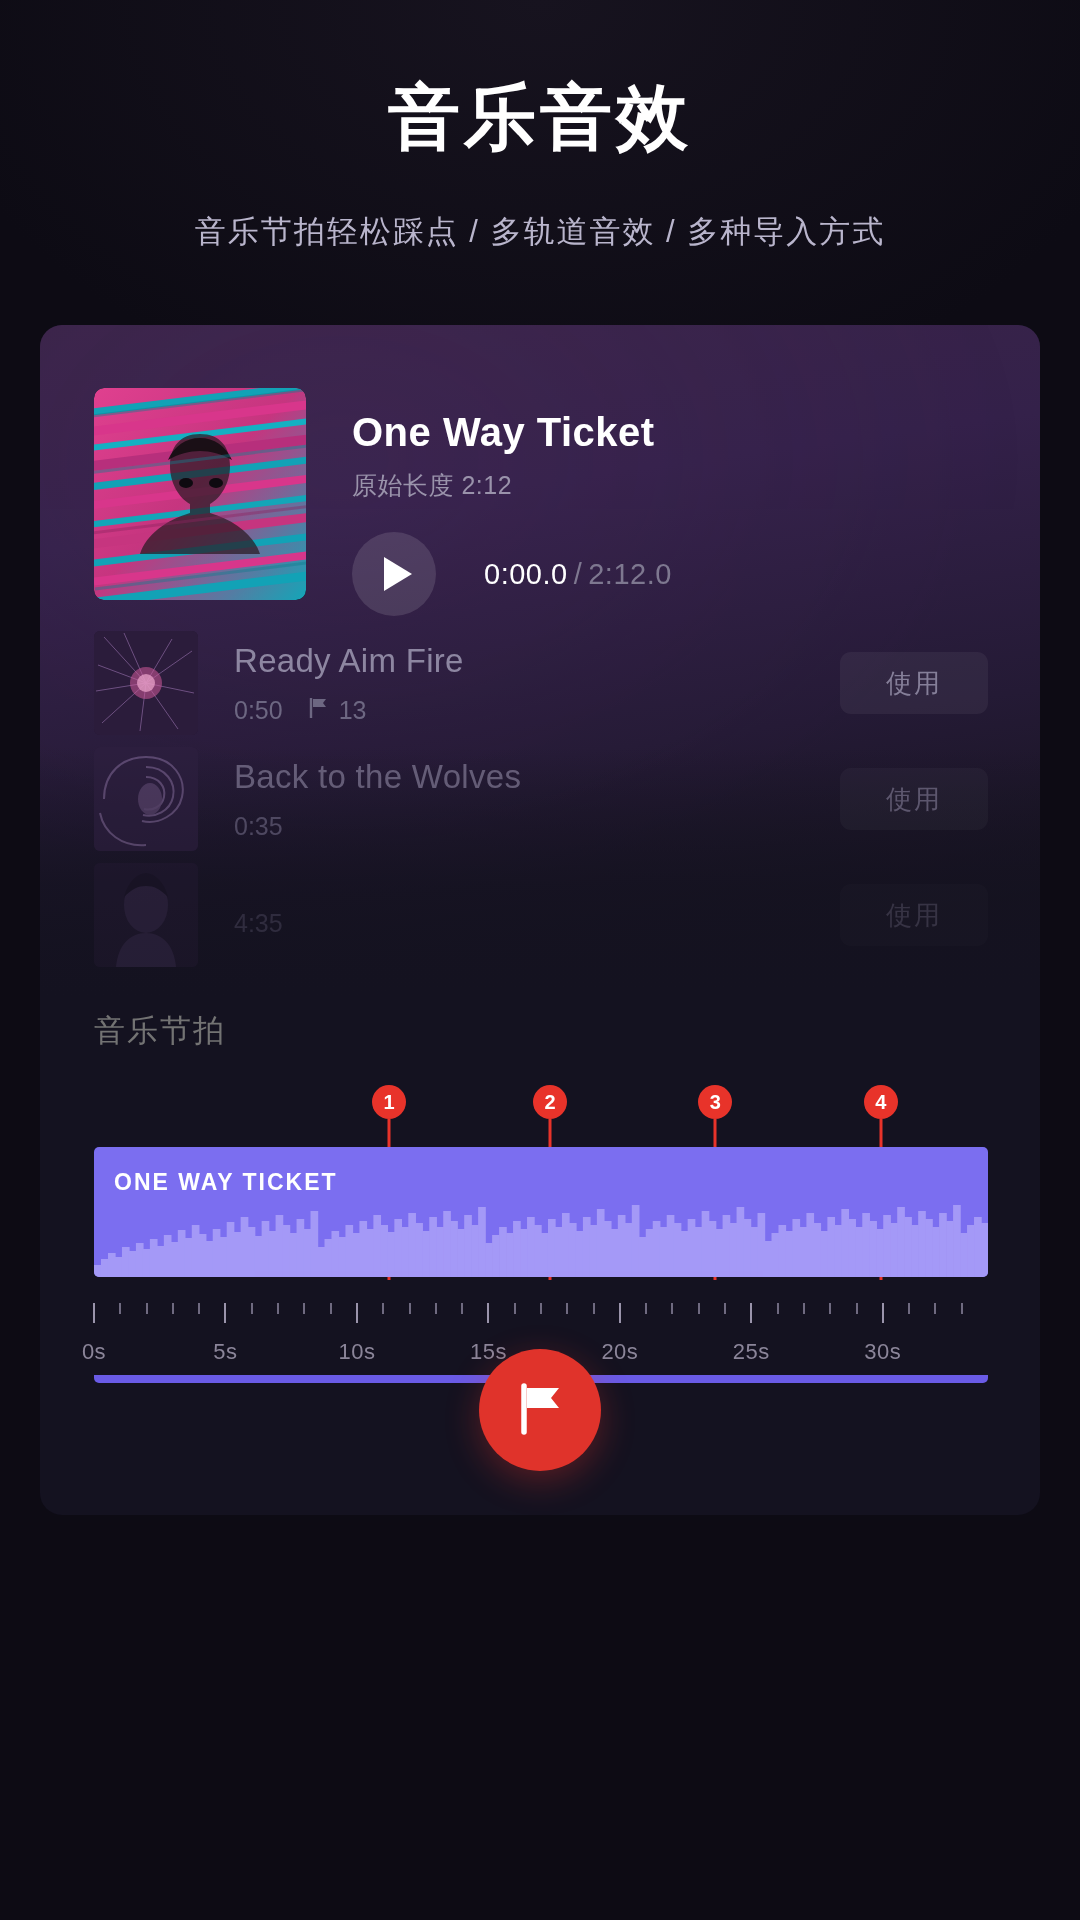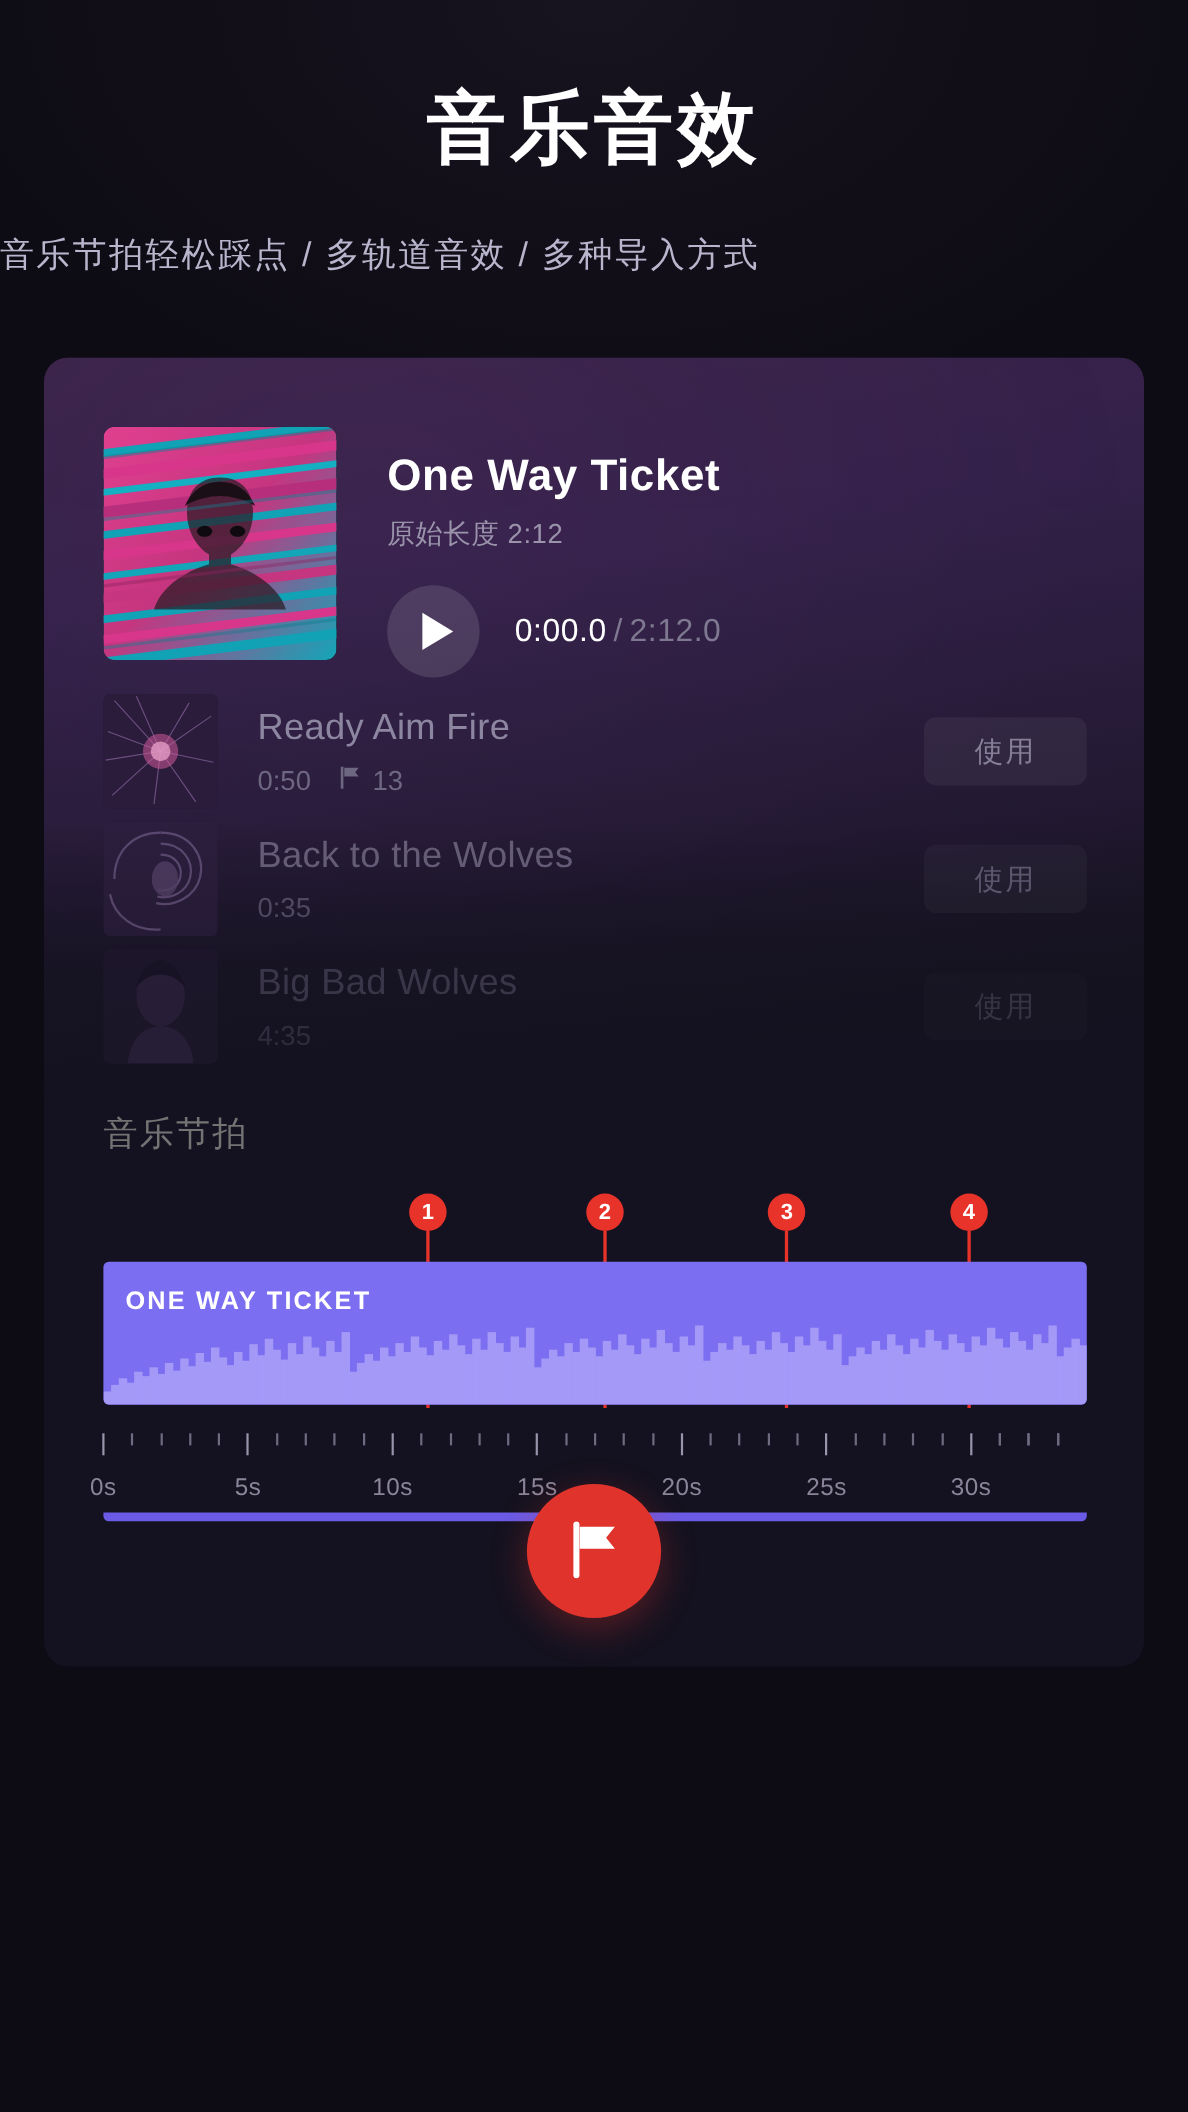--- a/index.html
+++ b/index.html
@@ -18,20 +18,21 @@
 
   
   .hero-title{
     position:absolute;left:0;right:0;top:78px;
     text-align:center;
     font-size:72px;line-height:1.1;font-weight:700;
     color:#ffffff;letter-spacing:4px;
   }
   .hero-sub{
     position:absolute;left:0;right:0;top:212px;
+    text-align:center;
     font-size:31px;line-height:1.3;font-weight:400;
     color:#b9b5cc;letter-spacing:2px;
   }
 
   
   .card{
     position:absolute;left:40px;top:325px;
     width:1000px;height:1190px;
     border-radius:22px;
     background:#141220;
@@ -64,21 +65,21 @@
     background:rgba(255,255,255,.12);
     display:flex;align-items:center;justify-content:center;
     border:none;cursor:pointer;
   }
   .play-tri{
     width:0;height:0;margin-left:7px;
     border-left:28px solid #fff;
     border-top:17px solid transparent;
     border-bottom:17px solid transparent;
   }
-  .time-wrap{margin-left:32px;font-size:29px;letter-spacing:.5px;}
+  .time-wrap{margin-left:48px;font-size:29px;letter-spacing:.5px;}
   .t-cur{color:#ffffff;}
   .t-sep{color:#7e7890;margin:0 6px;}
   .t-tot{color:#7e7890;}
 
   
   .track-list{position:absolute;left:54px;top:300px;width:894px;}
   .track{position:relative;height:116px;display:flex;align-items:center;}
   .tr-cover{width:104px;height:104px;border-radius:6px;overflow:hidden;flex:0 0 auto;position:relative;background:#281a36;}
   .tr-meta{margin-left:36px;flex:1 1 auto;}
   .tr-name{font-size:33px;font-weight:500;color:#8d86a1;letter-spacing:.3px;}
@@ -295,21 +296,20 @@
       <div class="track t-op3">
         <div class="tr-cover">
           <svg width="104" height="104" viewBox="0 0 104 104">
             <rect width="104" height="104" fill="#2a1d3a"></rect>
             <ellipse cx="52" cy="42" rx="22" ry="28" fill="#4f3a66"></ellipse>
             <path d="M22 104c2-22 14-34 30-34s28 12 30 34z" fill="#4f3a66"></path>
             <path d="M30 34c4-16 14-24 22-24s18 8 22 24c-8-8-14-11-22-11s-14 3-22 11z" fill="#1d1329"></path>
           </svg>
         </div>
         <div class="tr-meta">
-          <div class="tr-name">Big Bad Wolves</div>
           <div class="tr-sub">
             <span class="tr-dur">4:35</span>
           </div>
         </div>
         <button class="use-btn">使用</button>
       </div>
 
     </div>
 
     <div class="beat-title">音乐节拍</div>

